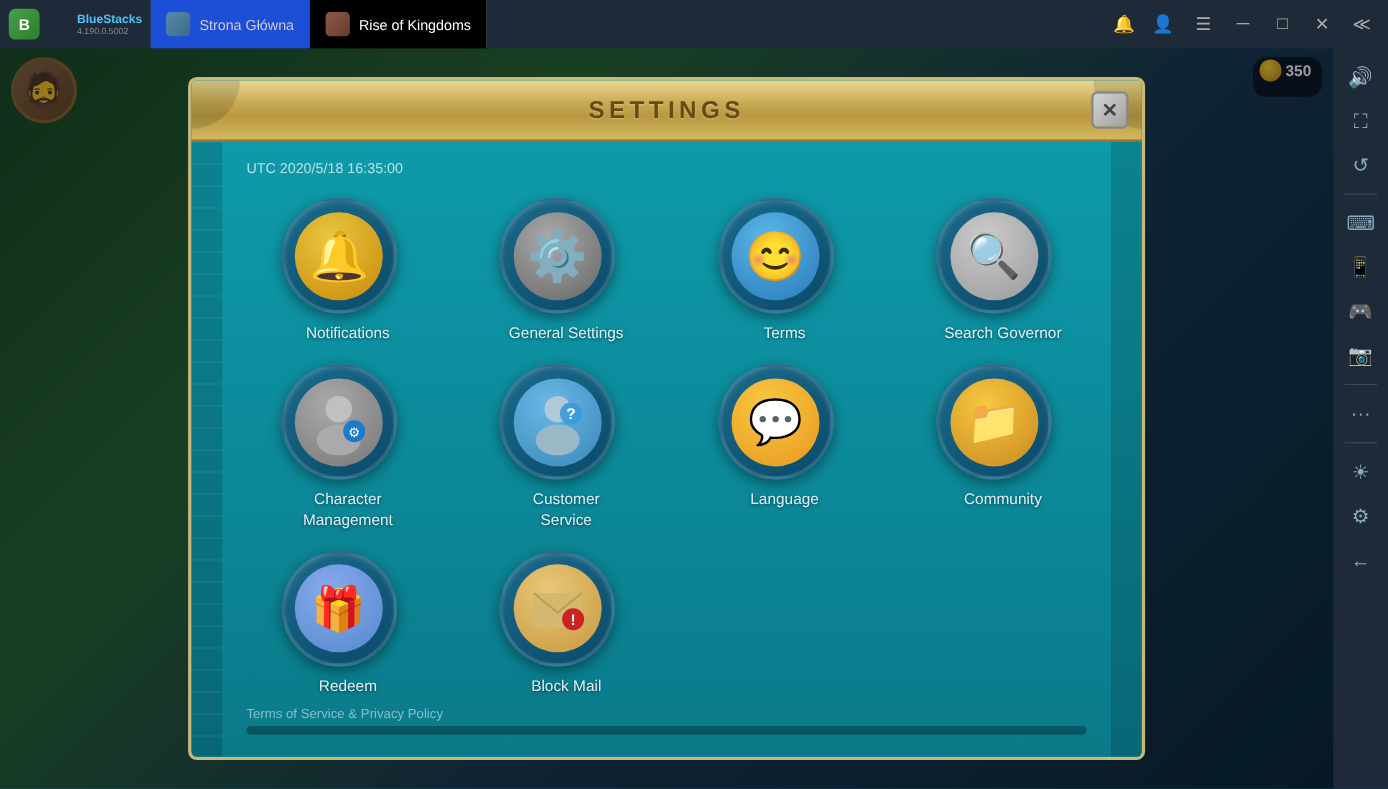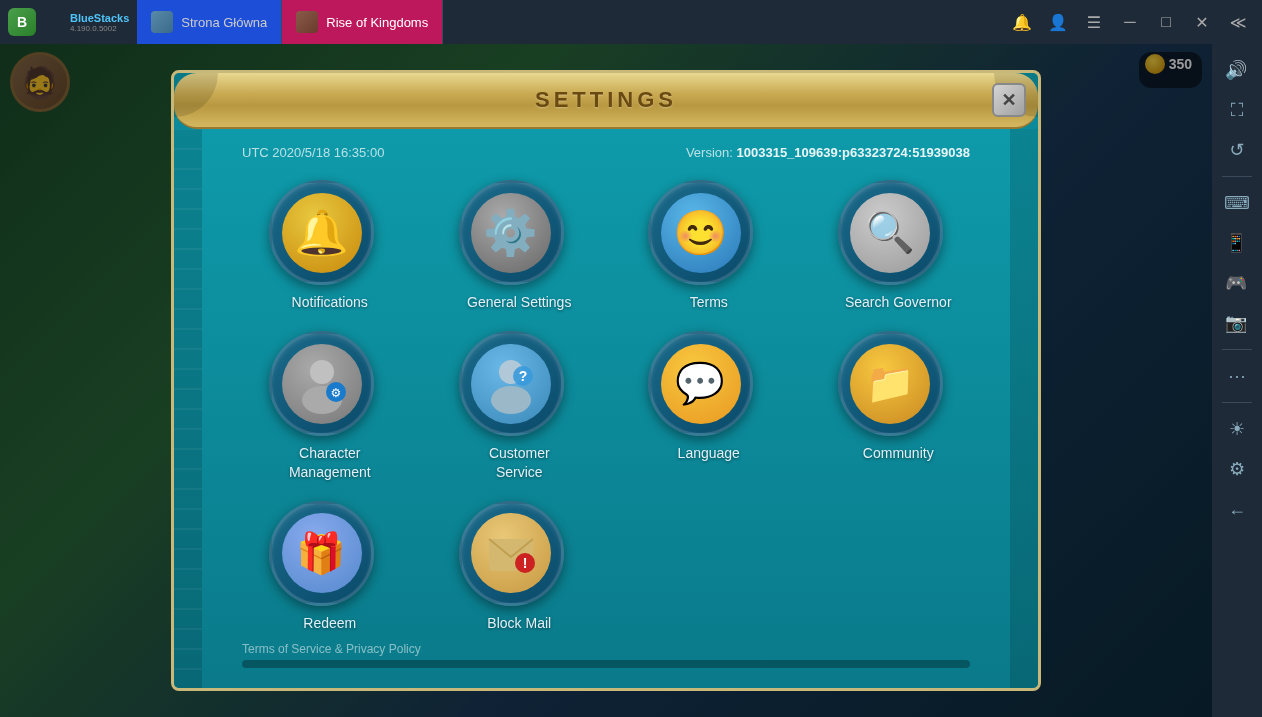--- a/index.html
+++ b/index.html
@@ -78,21 +78,21 @@
       padding: 0 14px;
       gap: 8px;
       cursor: pointer;
       color: #ccc;
       font-size: 13px;
       background: #1d4ed8;
       border-right: 1px solid #3a4a5a;
     }
 
     .tab.active {
-      background: #be185d;
+      background: #000000;
       color: white;
     }
 
     .tab-icon {
       width: 22px;
       height: 22px;
       border-radius: 4px;
       background: #4a6a8a;
     }
 
@@ -214,21 +214,20 @@
       position: relative;
       overflow: hidden;
     }
 
     .dialog-header {
       background: linear-gradient(180deg, #e8d890 0%, #c8a850 40%, #b89840 60%, #d4b860 100%);
       text-align: center;
       padding: 14px 0;
       position: relative;
       border-bottom: 2px solid #9a7830;
-      border-radius: 23px;
     }
 
     .dialog-title {
       font-size: 22px;
       font-weight: bold;
       color: #6a4a10;
       letter-spacing: 4px;
       text-shadow: 0 1px 2px rgba(255,255,255,0.3);
     }
 
@@ -257,21 +256,21 @@
       width: 44px;
       height: 44px;
       background: rgba(0,0,0,0.2);
       opacity: 0.6;
     }
     .corner-dec.tl { top: 0; left: 0; border-radius: 0 0 100% 0; }
     .corner-dec.tr { top: 0; right: 0; border-radius: 0 0 0 100%; }
 
     .dialog-body {
       background: linear-gradient(180deg, #0e9aaa 0%, #0a7a8a 100%);
-      padding: 16px 38px 20px;
+      padding: 16px 20px 20px;
       position: relative;
     }
 
     
     .dialog-body::before {
       content: '';
       position: absolute;
       left: 0;
       top: 0;
       bottom: 0;
@@ -552,24 +551,20 @@
       <span class="dialog-title">SETTINGS</span>
       <div class="close-btn">
         <span>✕</span>
       </div>
     </div>
 
     <div class="dialog-body">
 
       <div class="meta-row">
         <span>UTC 2020/5/18 16:35:00</span>
-        <span>
-          <span>Version:</span>
-          <span class="version-value">1003315_109639:p63323724:51939038</span>
-        </span>
       </div>
 
       <div class="icons-grid">
 
         <div class="setting-item">
           <div class="icon-circle">
             <div class="icon-bell">🔔</div>
           </div>
           <span class="setting-label">Notifications</span>
         </div>

